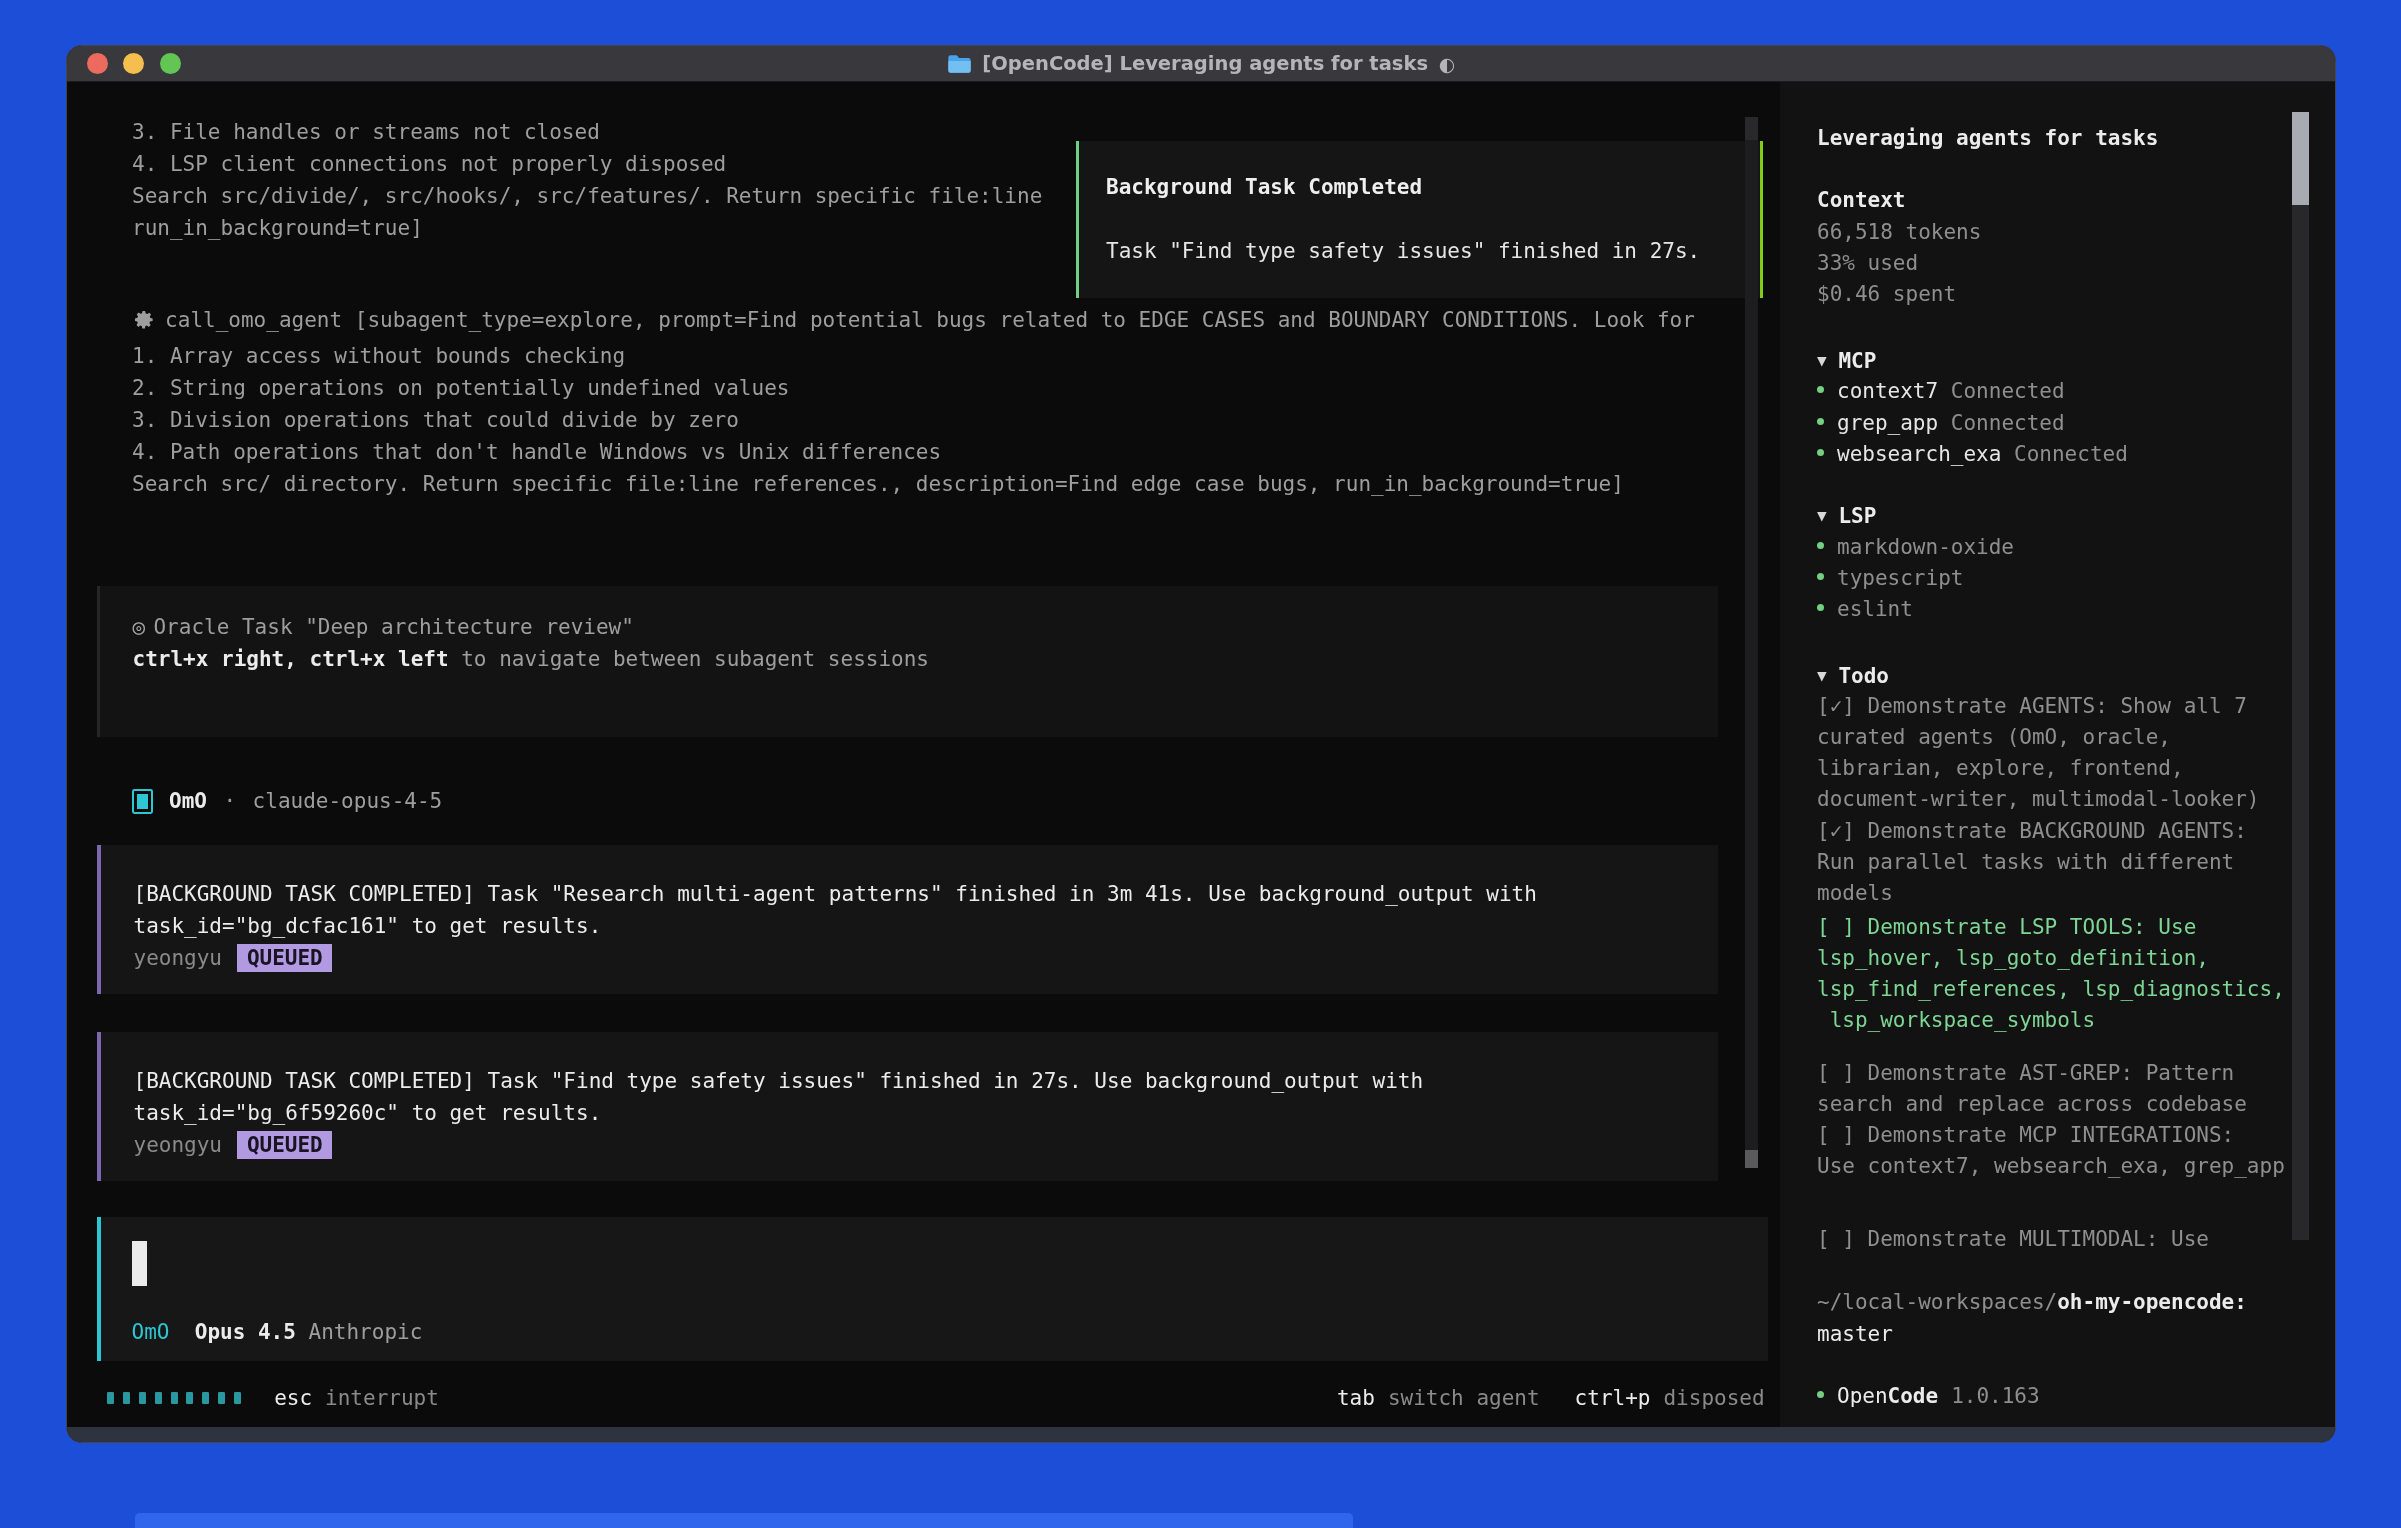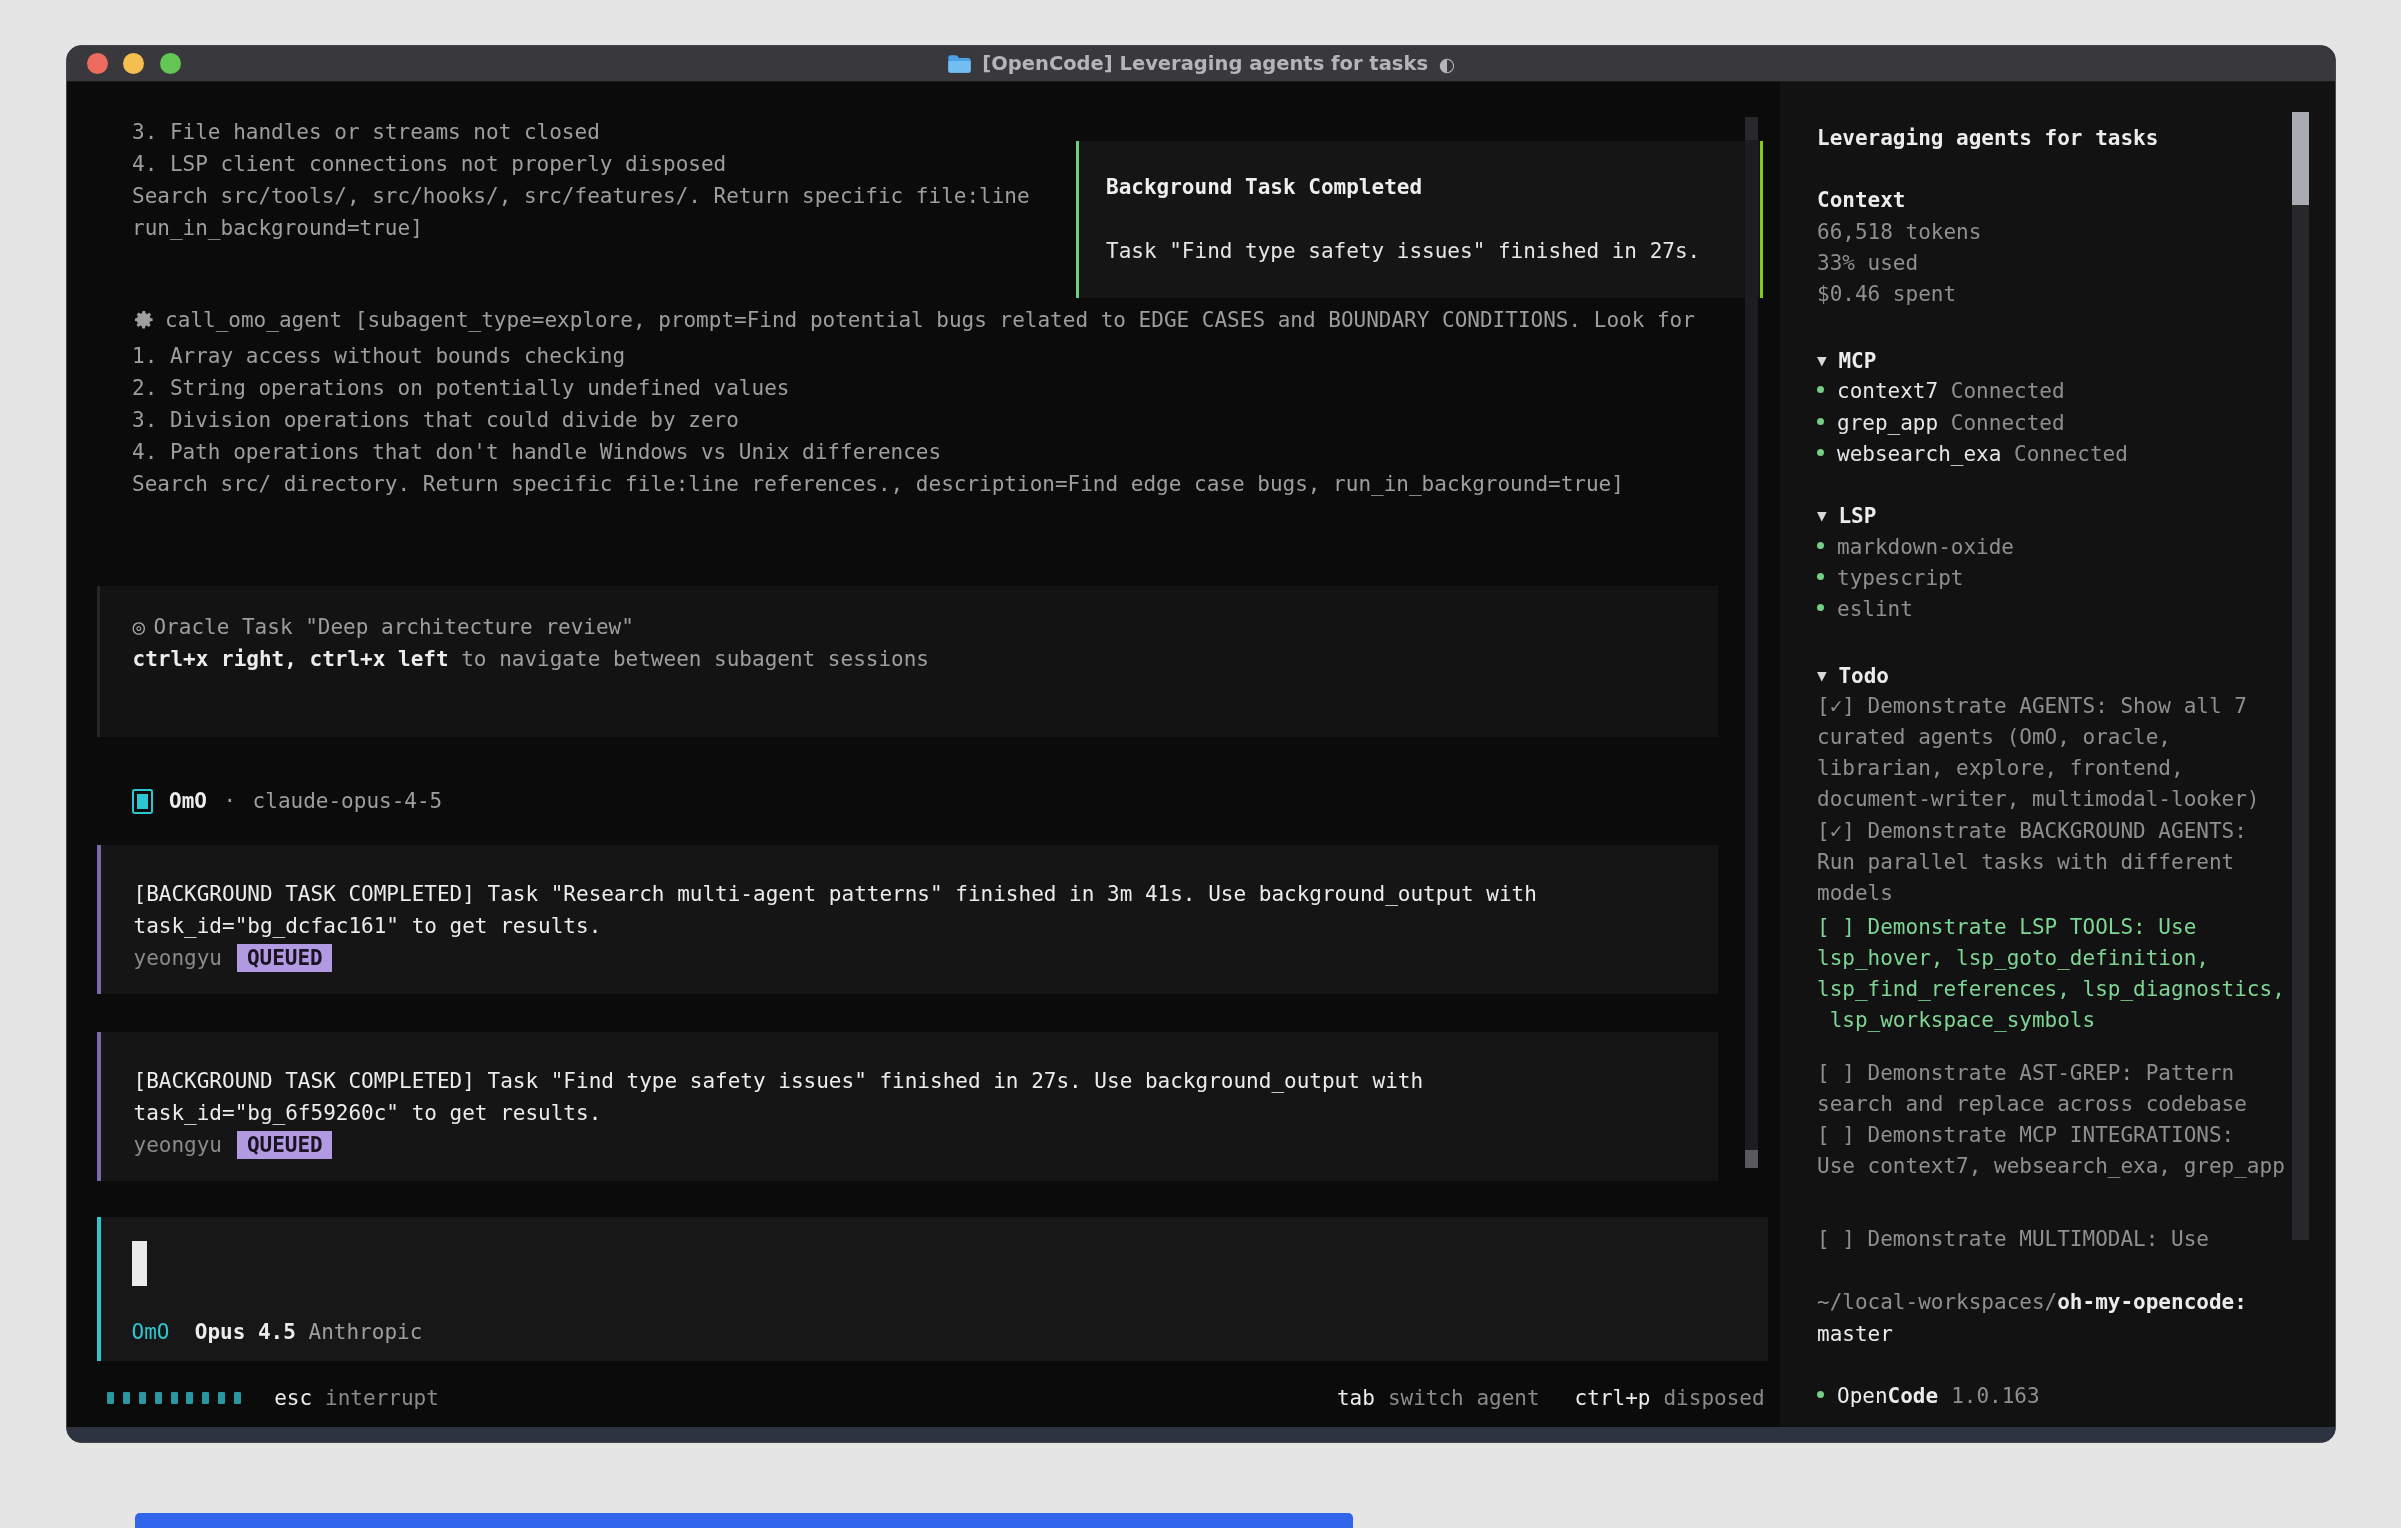--- a/index.html
+++ b/index.html
@@ -1,17 +1,17 @@
 <!DOCTYPE html>
 <html style="font-size:9.5px"><head>
 <meta charset="utf-8">
 <style>
   html,body{margin:0;padding:0;width:2401px;height:1528px;background:#000;overflow:hidden;
     font-family:"DejaVu Sans Mono",monospace;}
-  .screen{position:relative;width:2401px;height:1528px;background:#e5e5e5;}
+  .screen{position:relative;width:2401px;height:1528px;background:#1d4ed8;}
 
   
   .window{position:absolute;left:66px;top:45px;width:2270px;height:1398px;box-sizing:border-box;
     background:#0b0b0b;border:1.2px solid #45454c;border-radius:15.4px;overflow:hidden;
     display:flex;flex-direction:column;}
   .titlebar{flex:none;height:35px;background:#39393d;position:relative;
     display:flex;align-items:center;justify-content:center;border-bottom:1.2px solid #1c1c1e;}
   .lights{position:absolute;left:20px;top:0;height:100%;display:flex;align-items:center;gap:15.4px;}
   .light{width:21px;height:21px;border-radius:50%;}
   .light.red{background:#ec6a5e;}
@@ -131,21 +131,21 @@
     </div>
 
     <div class="bodyrow">
 
       <div class="main">
 
         <div class="intro">
           <div class="line">3. File handles or streams not closed</div>
           <div class="line">4. LSP client connections not properly disposed</div>
           <div class="line"></div>
-          <div class="line">Search src/tools/, src/hooks/, src/features/. Return specific file:line</div>
+          <div class="line">Search src/divide/, src/hooks/, src/features/. Return specific file:line</div>
           <div class="line">run_in_background=true]</div>
         </div>
 
         <div class="notif">
           <div class="title">Background Task Completed</div>
           <div class="msg">Task "Find type safety issues" finished in 27s.</div>
         </div>
 
         <div class="toolcall">
           <div class="line"><span class="gear"><svg width="23.6" height="23.6" viewBox="0 0 24 24">

